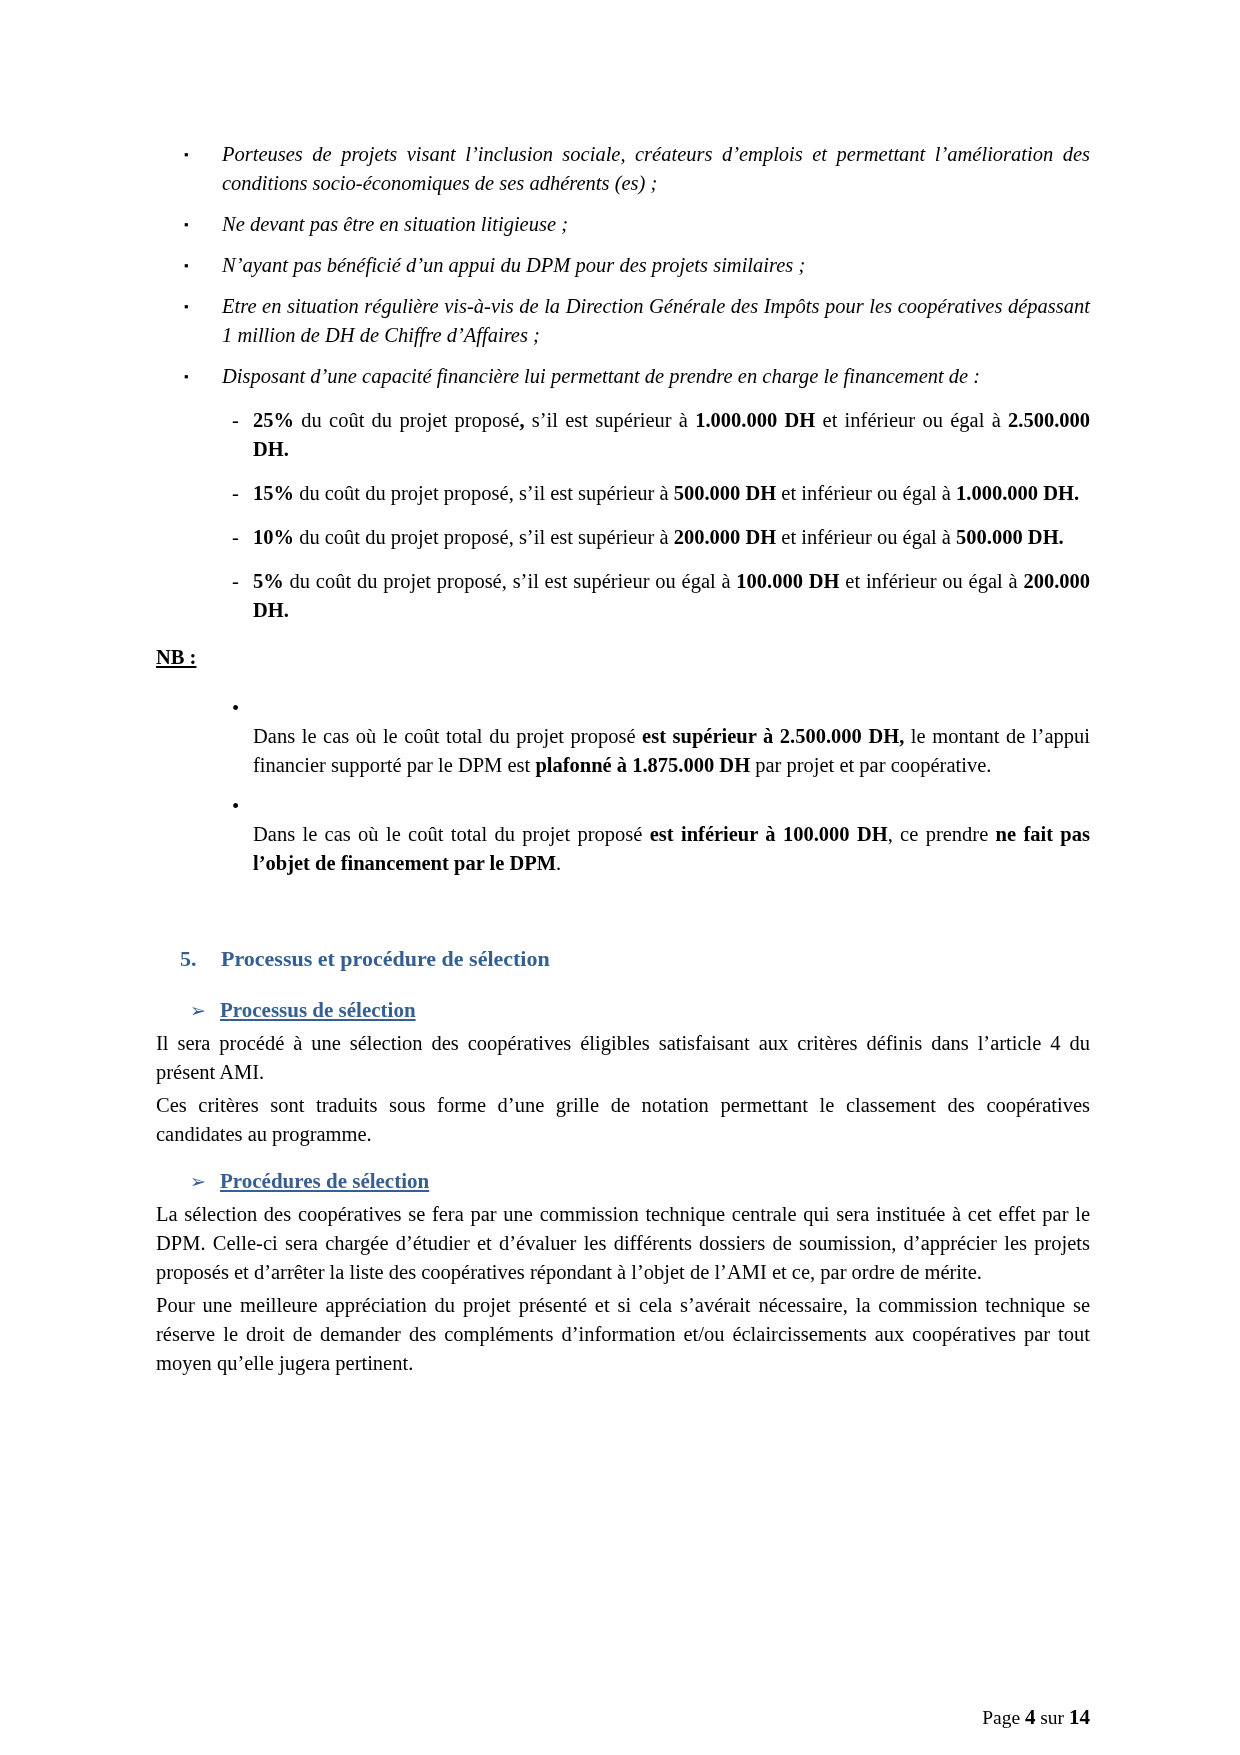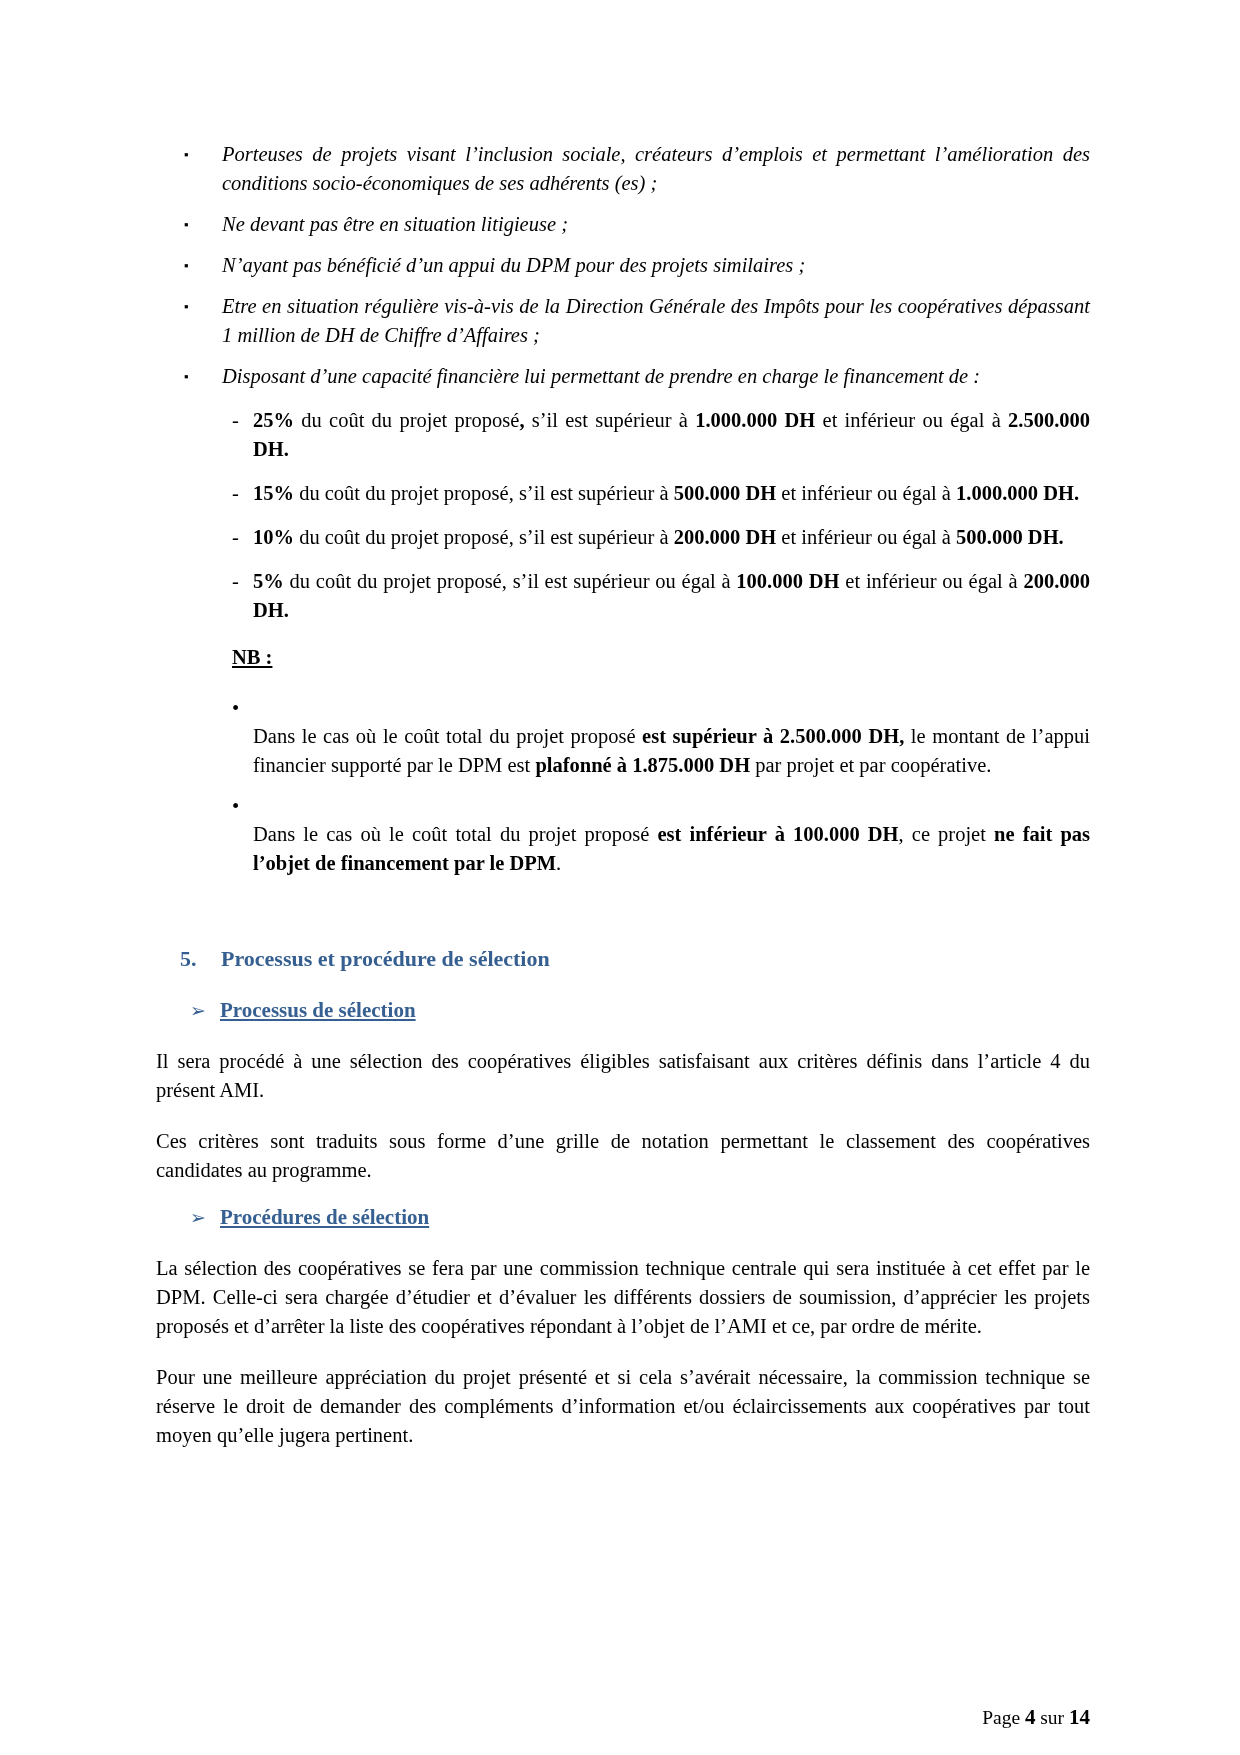--- a/index.html
+++ b/index.html
@@ -21,40 +21,40 @@
   .li1 .marker { flex:0 0 38px; font-size:13px; line-height:29px; }
   .li1 .text { flex:1;font-style:italic; }
   .li1.first { margin-top:0; }
 
   
   .li2 { display:flex; padding-left:76px; margin-top:15px; }
   .li2 .marker { flex:0 0 21px; line-height:29px; }
   .li2 .text { flex:1; }
 
   
-  .nb-label { margin-left:76px; margin-top:18px; font-size:20.5px; line-height:29px; font-weight:bold; text-decoration:underline; }
+  .nb-label { margin-top:18px; font-size:20.5px; line-height:29px; font-weight:bold; text-decoration:underline; }
 
   
   .li3 { display:flex; padding-left:76px; margin-top:12px; }
   .li3 .marker { flex:0 0 21px; line-height:29px; }
   .li3 .text { flex:1;margin-top:28px; }
   .li3.first-nb { margin-top:22px; }
 
   
   .section-heading { display:flex; padding-left:24px; margin-top:66px; color:#365f91; font-weight:bold; font-size:22px; line-height:30px; }
   .section-heading .num { flex:0 0 41px; }
 
   
   .sub-heading { display:flex; padding-left:34px; color:#376092; font-size:21px; line-height:29px; }
   .sub-heading .arrow { flex:0 0 30px; font-size:19px; }
   .sub-heading .title { font-weight:bold; text-decoration:underline; }
   .sub-heading.sh1 { margin-top:22px; }
   .sub-heading.sh2 { margin-top:18px; }
 
-  .para { margin-top:22px; }
+  .para { margin-top:4px; }
   .para.p2 { }
 
   
   .footer { position:absolute; top:1705px; right:150px; font-size:19.5px; line-height:24px; }
   .footer .num { font-weight:bold; font-size:21px; }
 </style>
 </head>
 <body>
 
 <div class="page">
@@ -98,21 +98,21 @@
   </div>
 
   <div class="nb-label">NB :</div>
 
   <div class="li3 first-nb txt">
     <span class="marker">•</span>
     <span class="text"><span>Dans le cas où le coût total du projet proposé </span><span class="b">est supérieur à 2.500.000 DH,</span><span> le montant de l’appui financier supporté par le DPM est </span><span class="b">plafonné à 1.875.000 DH</span><span> par projet et par coopérative.</span></span>
   </div>
   <div class="li3 txt">
     <span class="marker">•</span>
-    <span class="text"><span>Dans le cas où le coût total du projet proposé </span><span class="b">est inférieur à 100.000 DH</span><span>, ce projet </span><span class="b">ne fait pas l’objet de financement par le DPM</span><span>.</span></span>
+    <span class="text"><span>Dans le cas où le coût total du projet proposé </span><span class="b">est inférieur à 100.000 DH</span><span>, ce prendre </span><span class="b">ne fait pas l’objet de financement par le DPM</span><span>.</span></span>
   </div>
 
   <div class="section-heading">
     <span class="num">5.</span>
     <span class="title">Processus et procédure de sélection</span>
   </div>
 
   <div class="sub-heading sh1">
     <span class="arrow">➢</span>
     <span class="title">Processus de sélection</span>

